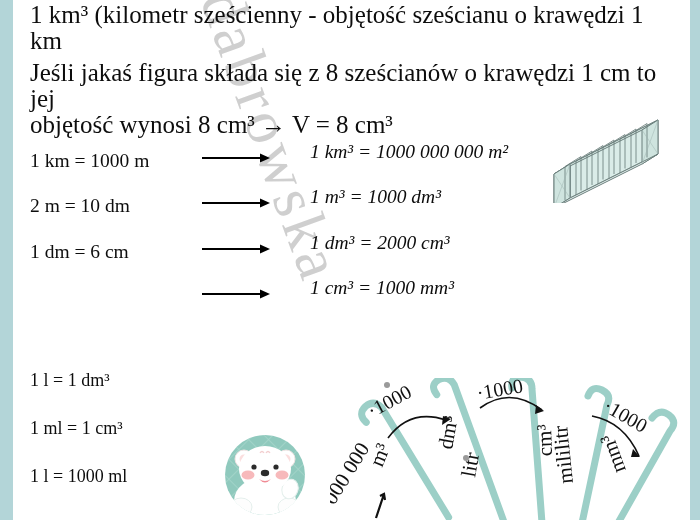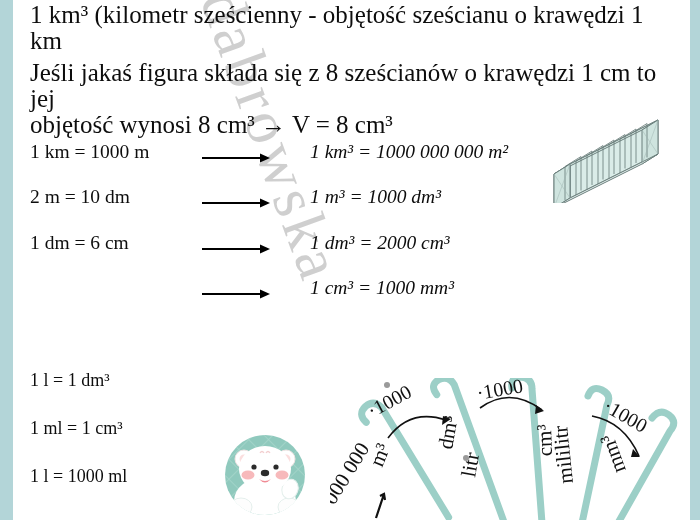--- a/index.html
+++ b/index.html
@@ -52,20 +52,21 @@
   }
   #line-def    { top: 2px;  width: 650px; }
   #line-ex     { top: 60px; width: 650px; }
   #line-life   { top: 329px; width: 650px; }
 
   .conv-left {
     position: absolute;
     left: 30px;
     font-size: 19.5px;
     white-space: nowrap;
+    margin-top: 9px;
   }
   .conv-right {
     position: absolute;
     left: 310px;
     font-size: 19.5px;
     white-space: nowrap;
     font-style: italic;
   }
   .arrow-wrap {
     position: absolute;

